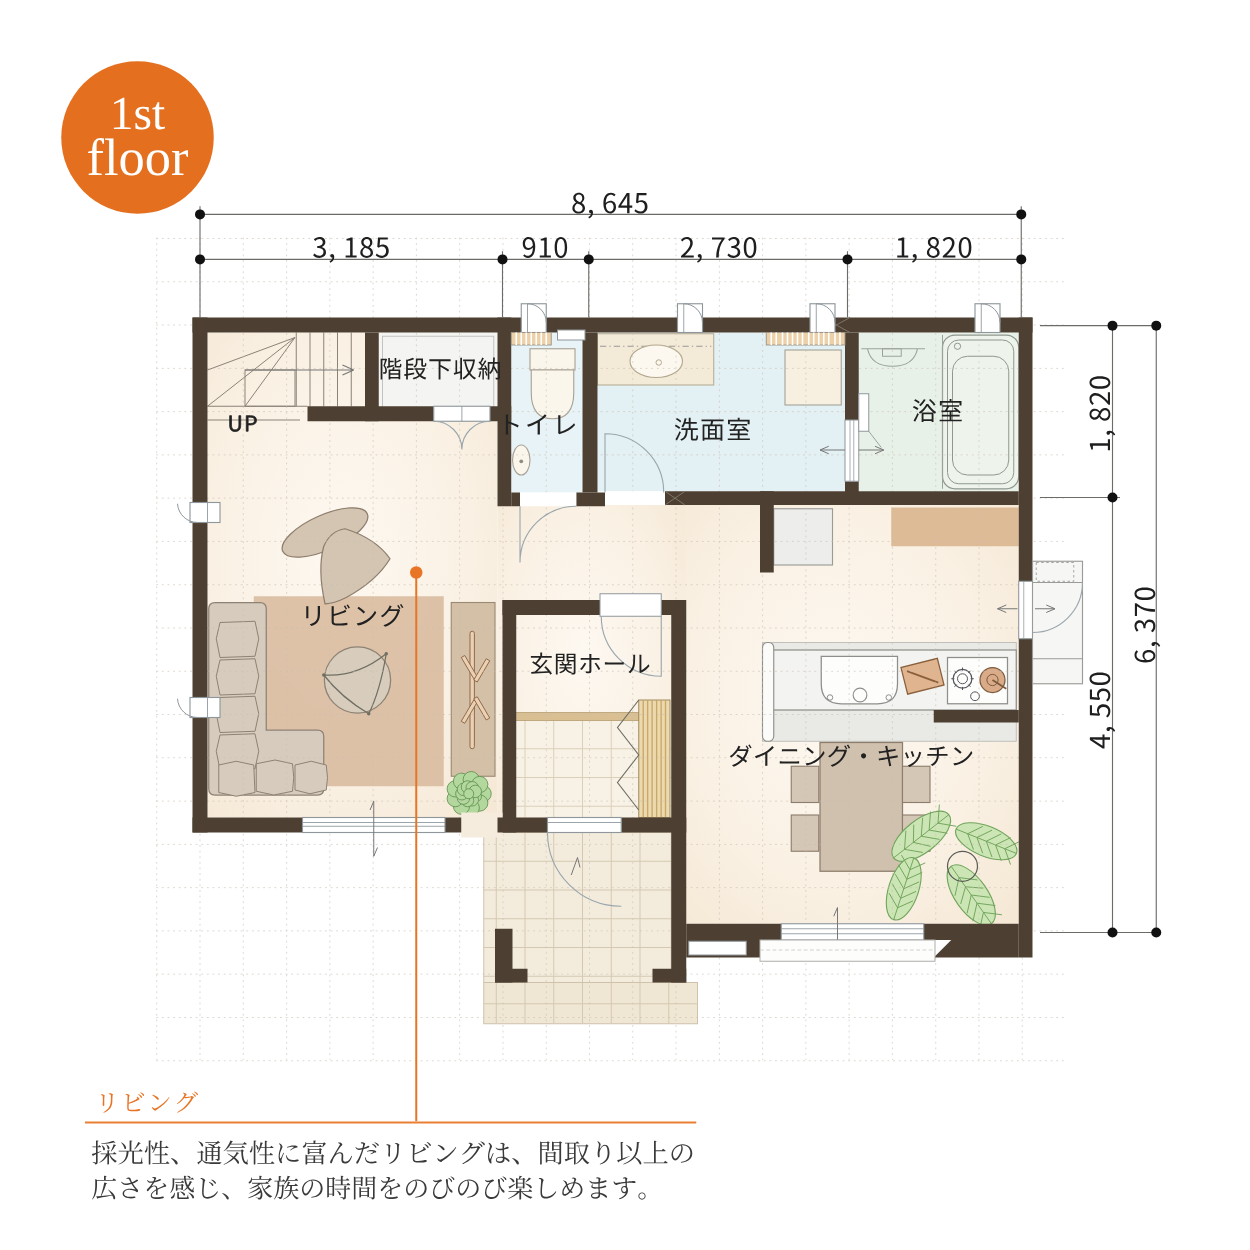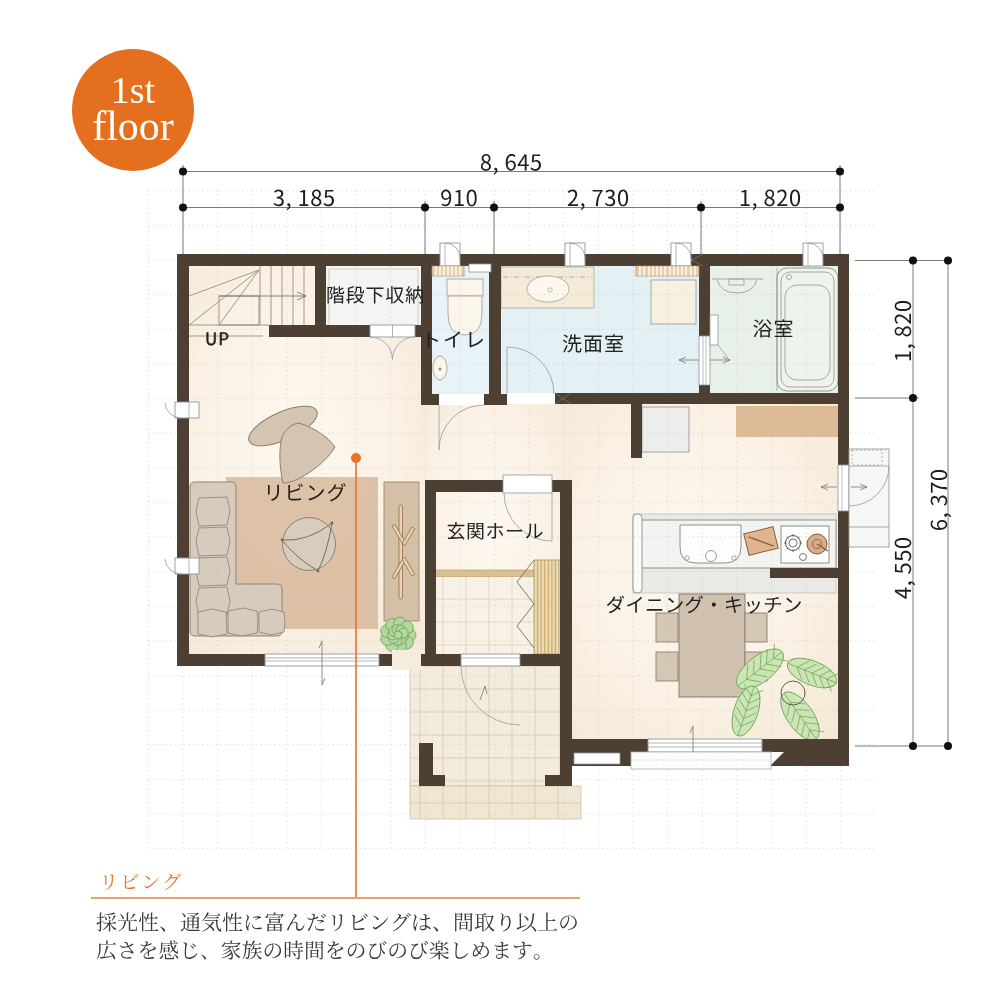--- a/index.html
+++ b/index.html
@@ -1,15 +1,15 @@
 <!DOCTYPE html>
 <html><head><meta charset="utf-8">
 <style>
 html,body{margin:0;padding:0;background:#ffffff;}
-#page{width:908px;height:1000px;position:relative;font-family:"Liberation Sans", sans-serif;padding-left:23px;}
+#page{width:908px;height:1000px;position:relative;font-family:"Liberation Sans", sans-serif;}
 </style></head>
 <body>
 <div id="page">
 <svg width="1000" height="1000" viewBox="0 0 1000 1000">
 <defs>
 <radialGradient id="wf" cx="46%" cy="46%" r="80%">
 <stop offset="0%" stop-color="#fdf8f1"></stop>
           <stop offset="55%" stop-color="#faf1e4"></stop>
           <stop offset="100%" stop-color="#f4e6d2"></stop>
 </radialGradient>

